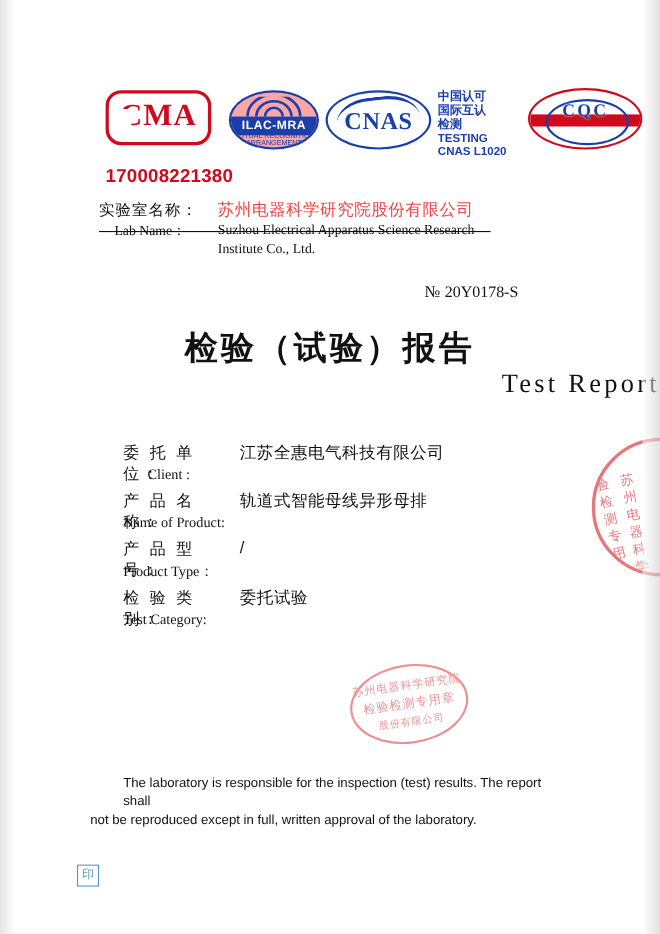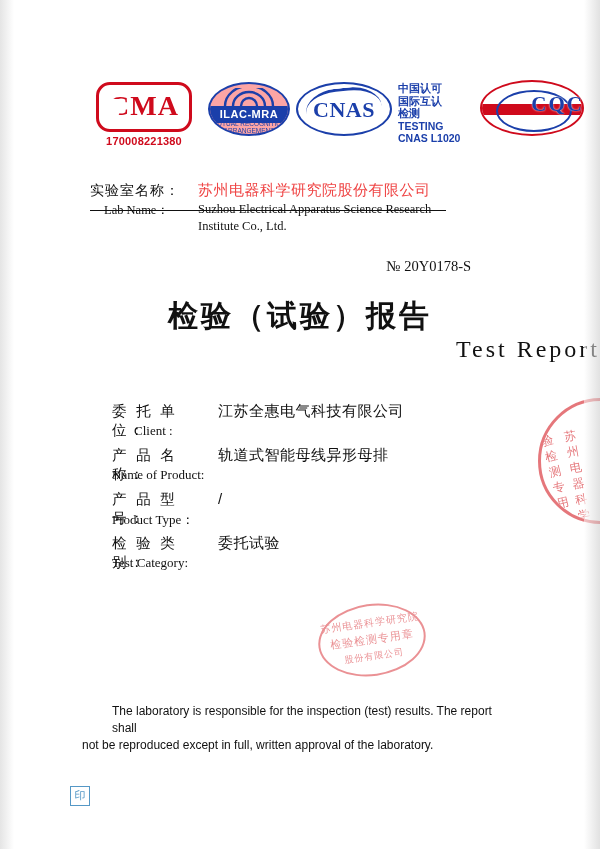--- a/index.html
+++ b/index.html
@@ -72,25 +72,25 @@
   .cma-cut {
     position: absolute;
     left: -4px;
     top: 14px;
     width: 26px;
     height: 18px;
     background: #ffffff;
     transform: skewX(-18deg);
   }
   .cma-num {
-    margin-top: 3px;
+    margin-top: 18px;
     text-align: center;
     color: #cf0a1c;
     font-family: "Liberation Sans", sans-serif;
-    font-size: 11px;
+    font-size: 17px;
     font-weight: bold;
     letter-spacing: .2px;
   }
 
   .ilac {
     position: absolute;
     left: 112px;
     top: 0px;
     width: 78px;
     height: 50px;
@@ -207,24 +207,24 @@
     position: absolute;
     left: 0; right: 0;
     top: 22px;
     height: 11px;
     background: #cf0a1c;
   }
   .cqc-glyph {
     position: absolute;
     left: 0; right: 0;
     top: 12px;
-    text-align: right;
-    font-family: "Liberation Serif", serif;
-    font-weight: bold;
-    font-size: 21px;
+    text-align: center;
+    font-family: "Liberation Serif", serif;
+    font-weight: bold;
+    font-size: 16px;
     color: #1b3faa;
     letter-spacing: 2px;
     z-index: 2;
     text-shadow: 0 0 2px #fff;
   }
 
   
   .lab-block {
     position: absolute;
     left: 90px;

